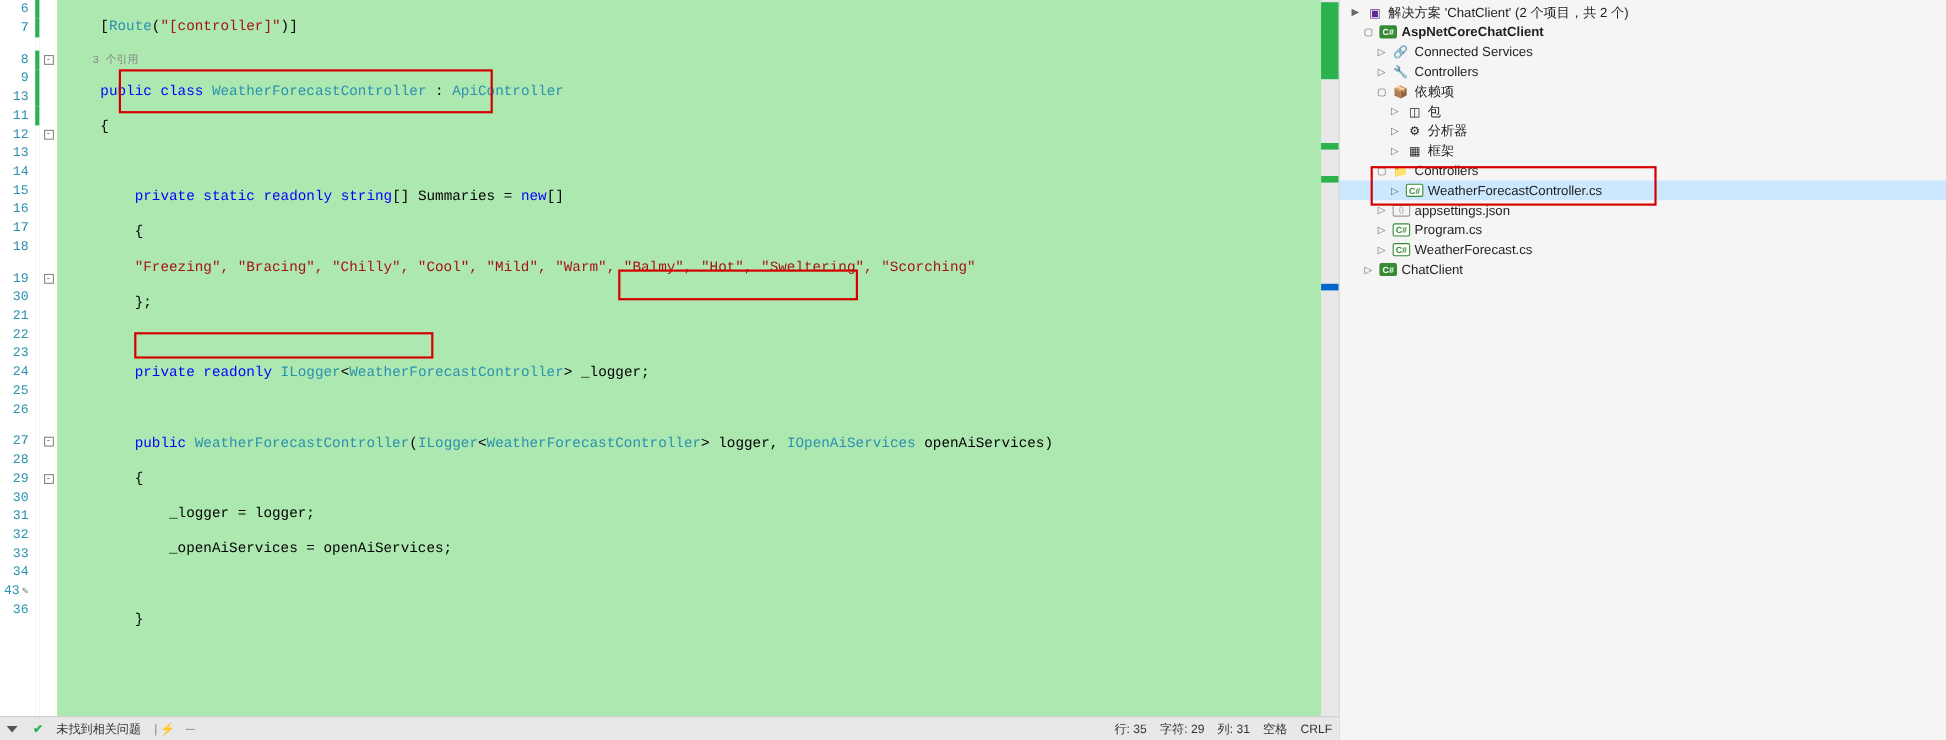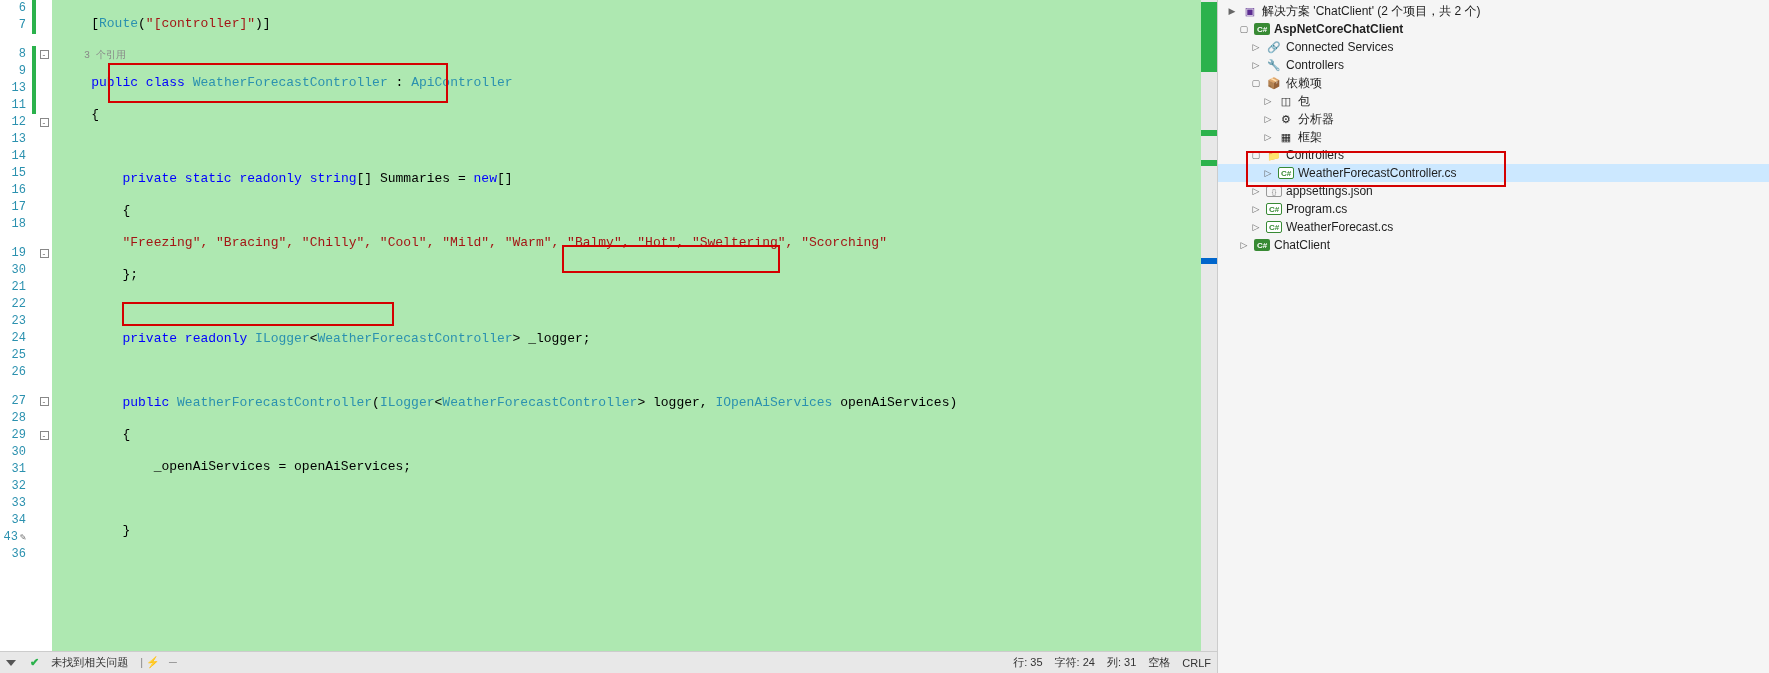--- a/index.html
+++ b/index.html
@@ -270,20 +270,21 @@
 <div class="line"></div>
 <div class="line">        <span class="kw">private</span> <span class="kw">static</span> <span class="kw">readonly</span> <span class="kw">string</span>[] <span>Summaries</span> = <span class="kw">new</span>[]</div>
 <div class="line">        {</div>
 <div class="line">        <span class="str">"Freezing", "Bracing", "Chilly", "Cool", "Mild", "Warm", "Balmy", "Hot", "Sweltering", "Scorching"</span></div>
 <div class="line">        };</div>
 <div class="line"></div>
 <div class="line">        <span class="kw">private</span> <span class="kw">readonly</span> <span class="type">ILogger</span>&lt;<span class="type">WeatherForecastController</span>&gt; <span>_logger</span>;</div>
 <div class="line"></div>
 <div class="line">        <span class="kw">public</span> <span class="type">WeatherForecastController</span>(<span class="type">ILogger</span>&lt;<span class="type">WeatherForecastController</span>&gt; <span>logger</span>, <span class="type">IOpenAiServices</span> <span>openAiServices</span>)</div>
 <div class="line">        {</div>
+<div class="line">            <span>_logger</span> = <span>logger</span>;</div>
 <div class="line">            <span>_openAiServices</span> = <span>openAiServices</span>;</div>
 <div class="line"></div>
 <div class="line">        }</div>
 
 
 
 
 
 
 
@@ -307,21 +308,21 @@
       <div class="mark bl" style="top:258px"></div>
     </div>
   </div>
   <div class="statusbar">
     <span class="icon-tri"></span>
     <span class="check">✔</span>
     <span>未找到相关问题</span>
     <span style="color:#888">| ⚡ &nbsp; ─</span>
     <span class="spacer"></span>
     <span>行: 35</span>
-    <span>字符: 24</span>
+    <span>字符: 29</span>
     <span>列: 31</span>
     <span>空格</span>
     <span>CRLF</span>
   </div>
 </div>
 
 <div class="solution-pane">
   <div class="sol-row">
     <span class="indent" style="width:0"></span>
       <span class="exp">▶</span>

